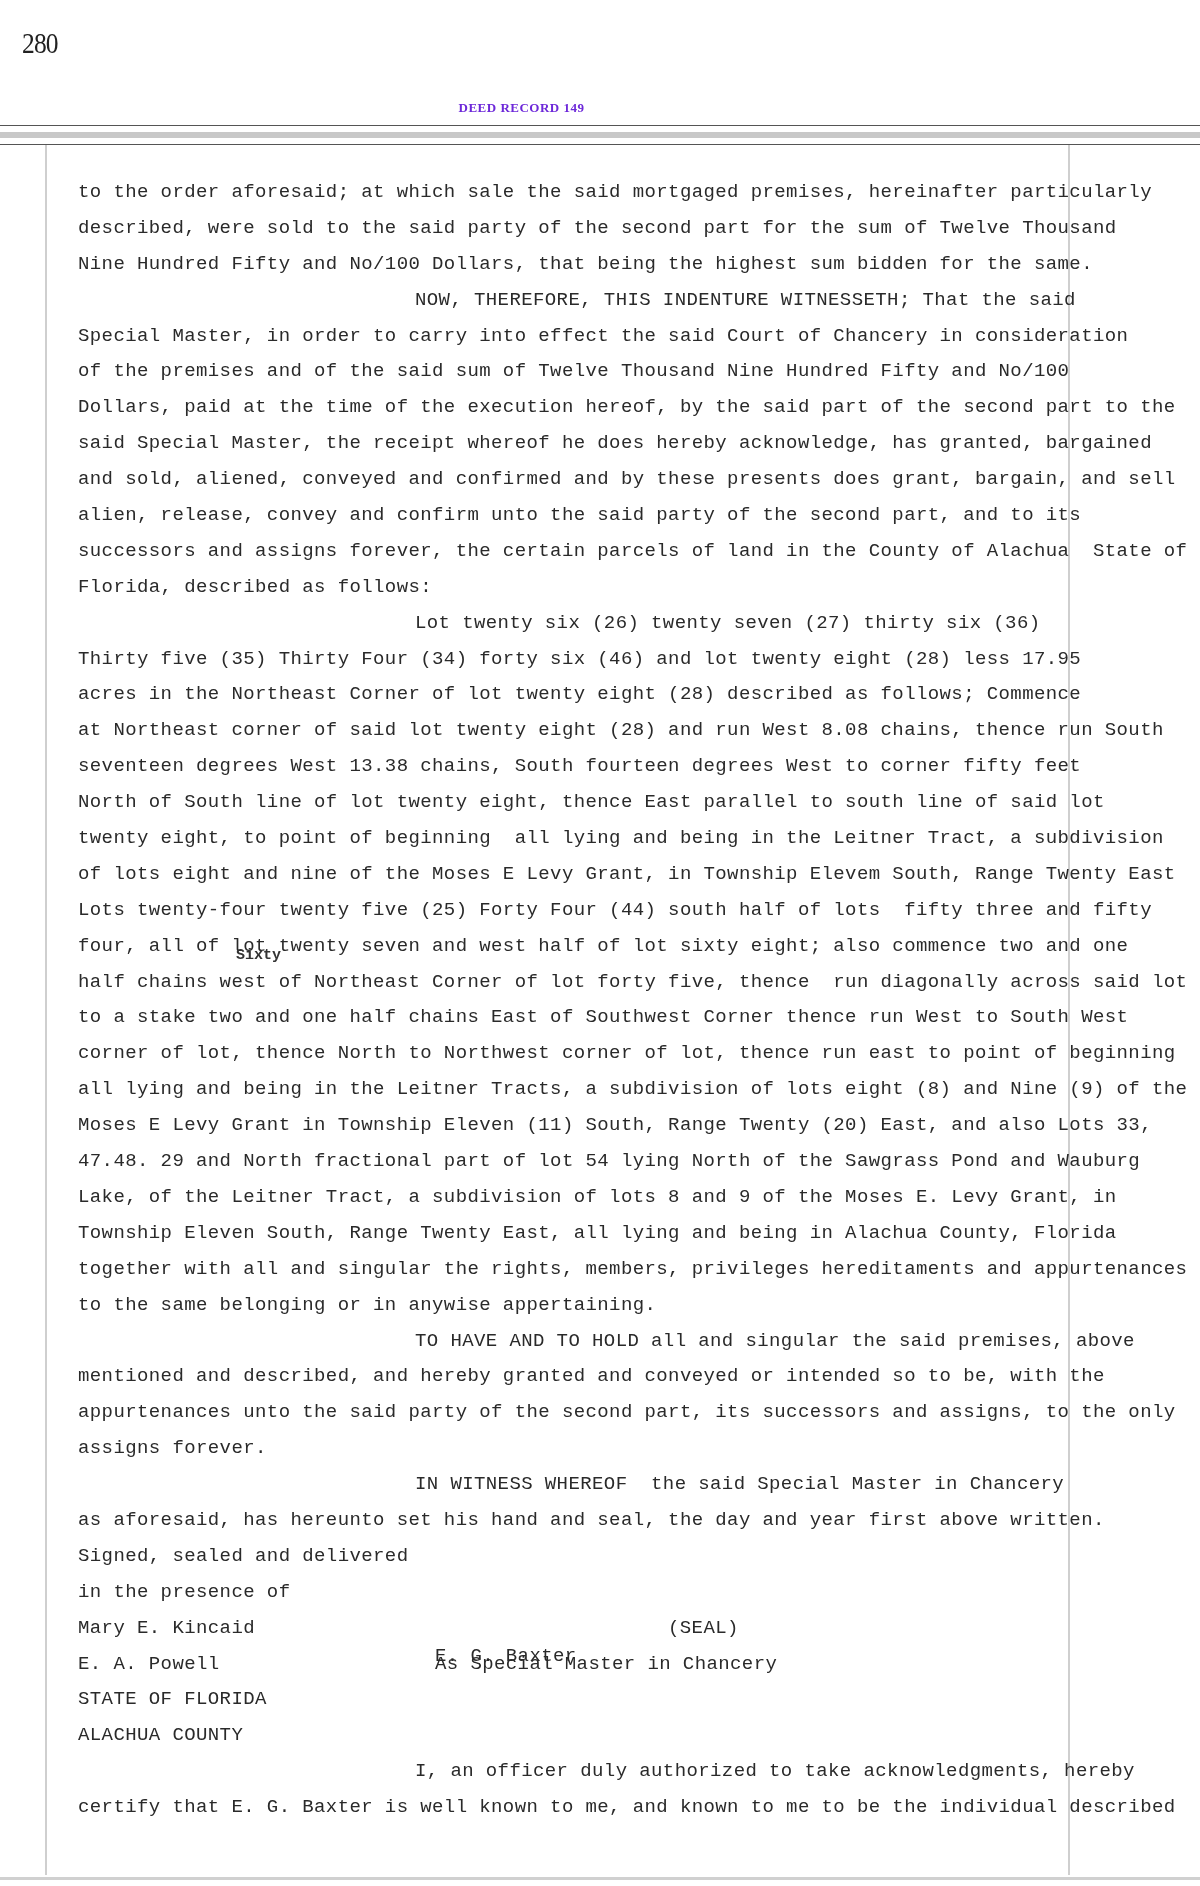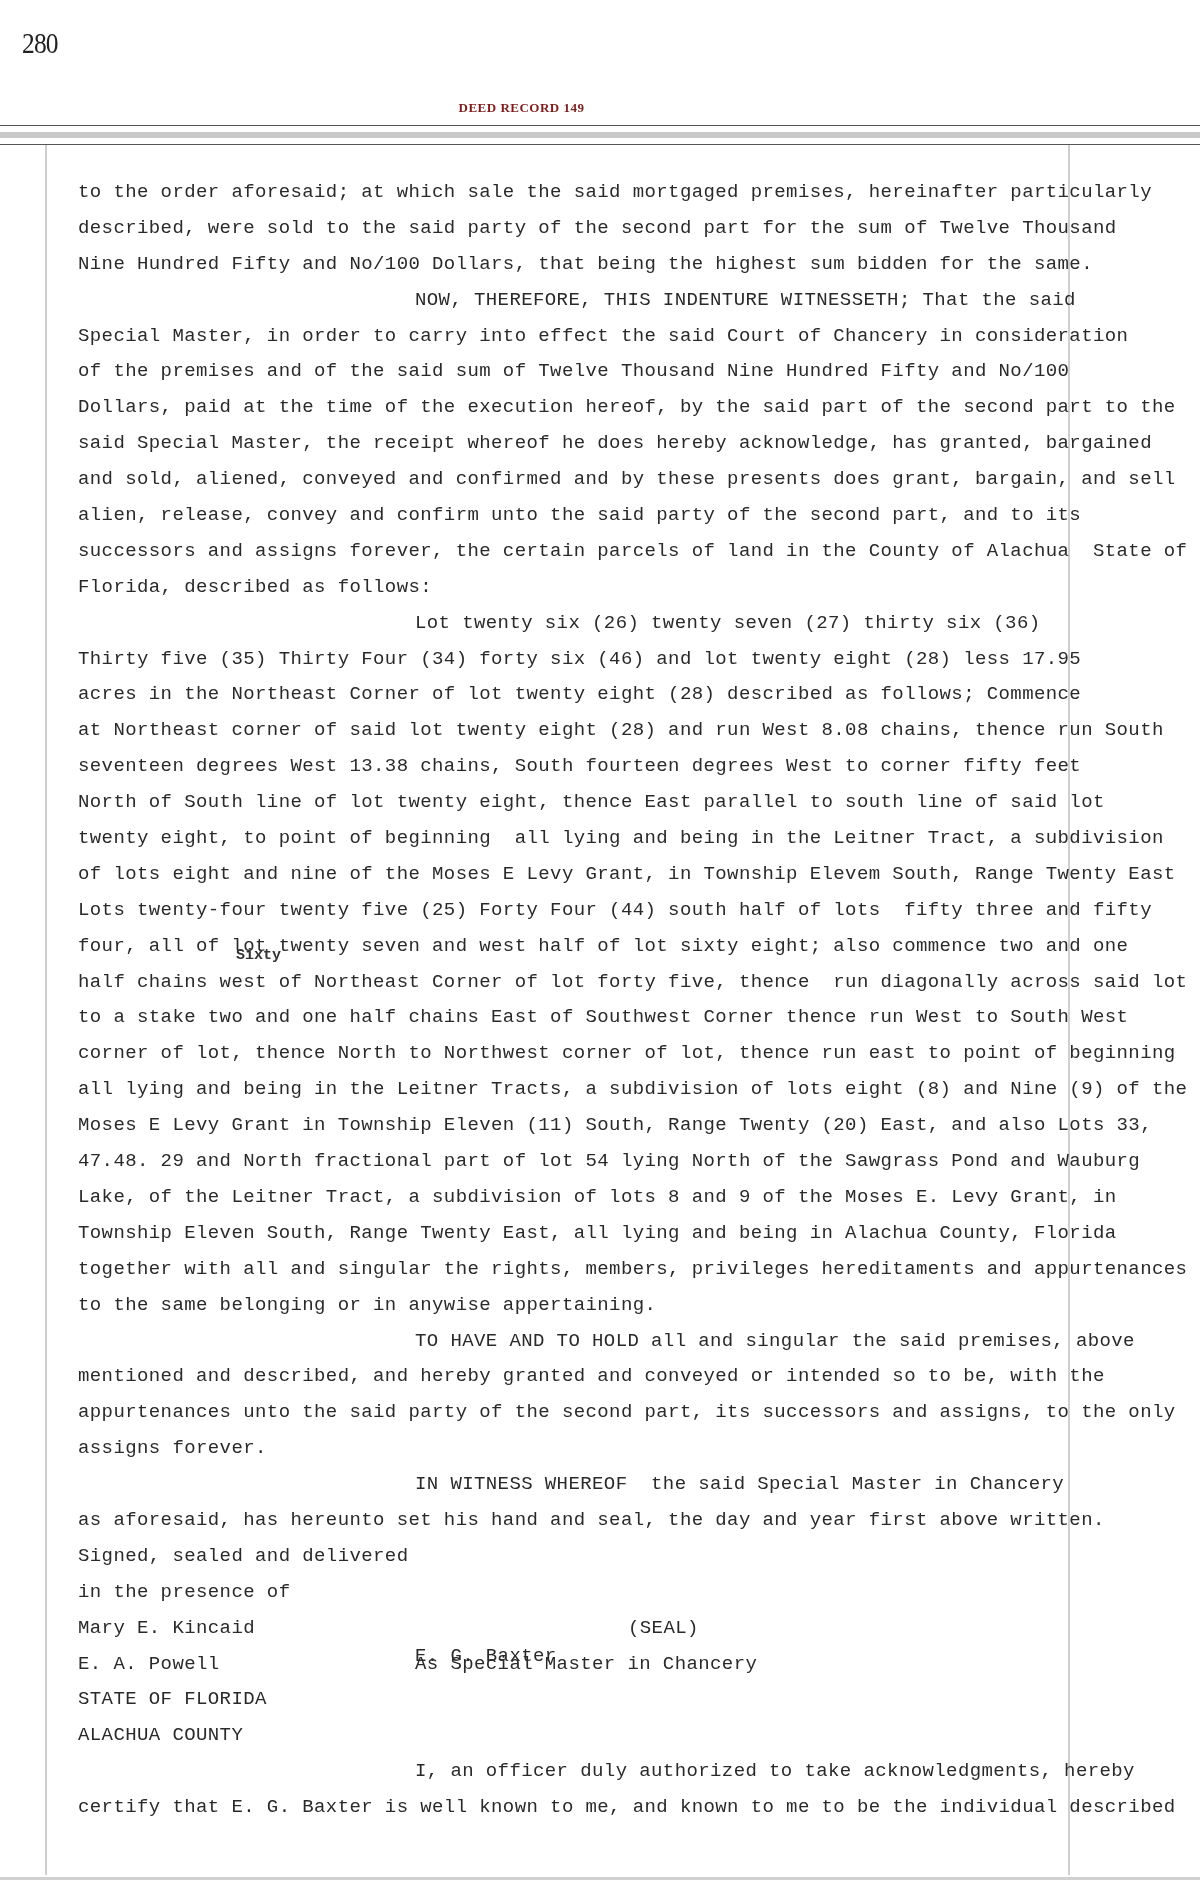--- a/index.html
+++ b/index.html
@@ -14,39 +14,39 @@
     .page-number {
       position: absolute; left: 22px; top: 26px;
       font-family: "Liberation Serif", "DejaVu Serif", serif;
       font-size: 30px; letter-spacing: -1px; color: #222;
       transform: scaleX(0.85); transform-origin: left top;
     }
     .record-title {
       position: absolute; left: 0; width: 1043px; top: 100px;
       text-align: center;
       font-family: "Liberation Serif", "DejaVu Serif", serif;
-      font-size: 13px; font-weight: bold; color: #7f1d1d;
+      font-size: 13px; font-weight: bold; color: #6d28d9;
       letter-spacing: 0.5px;
     }
     .rule-top { position: absolute; left: 0; width: 1200px; top: 125px; height: 0; border-top: 1.5px solid #555; }
     .rule-band { position: absolute; left: 0; width: 1200px; top: 132px; height: 6px; background: #c8c8c8; }
     .rule-bottom { position: absolute; left: 0; width: 1200px; top: 144px; height: 0; border-top: 1.5px solid #555; }
     .margin-left { position: absolute; left: 45px; top: 145px; height: 1730px; width: 0; border-left: 2px solid #cfcfcf; }
     .margin-right { position: absolute; left: 1068px; top: 145px; height: 1730px; width: 0; border-left: 2px solid #cfcfcf; }
     .bottom-edge { position: absolute; left: 0; width: 1200px; top: 1877px; height: 3px; background: #d0d0d0; }
     .text-block {
       position: absolute; left: 78px; top: 183px; width: 1010px;
     }
     .line {
       height: 35.9px; line-height: 18px;
       font-size: 19px; white-space: pre;
       letter-spacing: 0.4px;
     }
     .line.indent { padding-left: 337px; }
-    .sig-row { display: flex; }
+    .sig-row { display: flex; gap: 20px; }
     .sig-left { width: 337px; }
     .sig-mid { width: 213px; margin-top: 28px; }
     .overstrike {
       position: absolute; left: 158px; top: 764px;
       font-size: 15px; font-weight: bold; color: #333;
     }
   </style>
 </head>
 <body>
 

